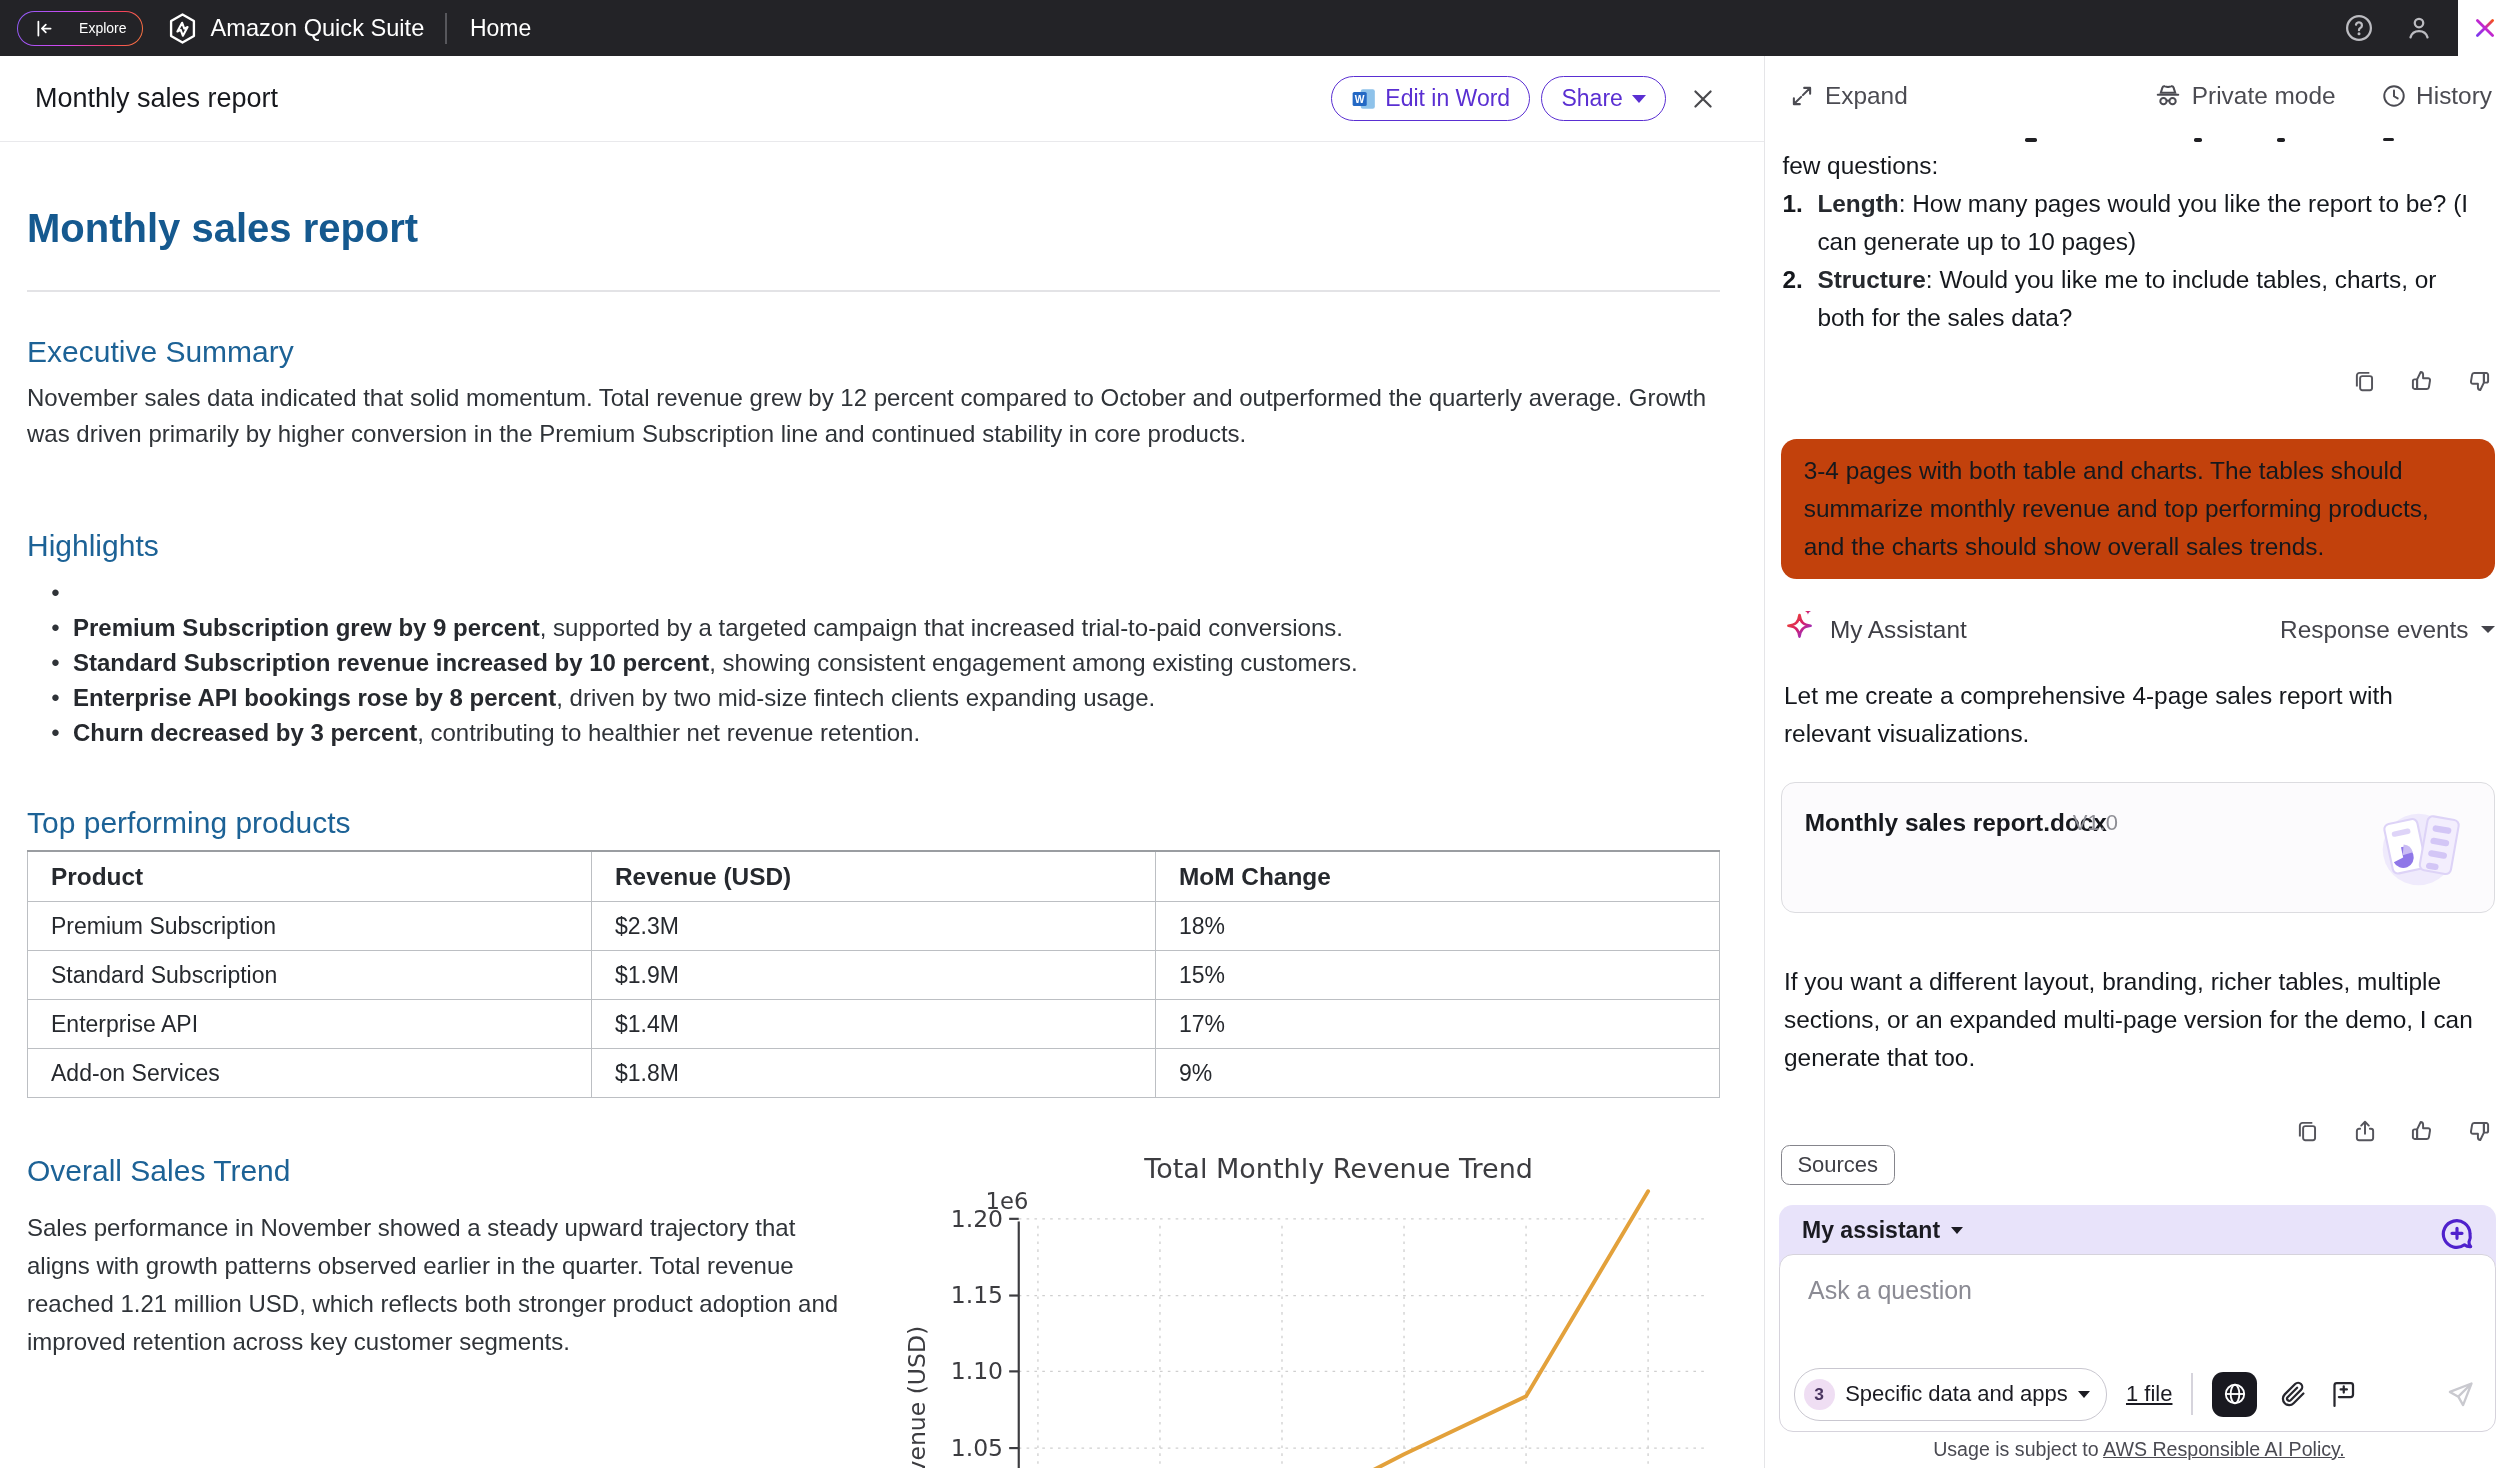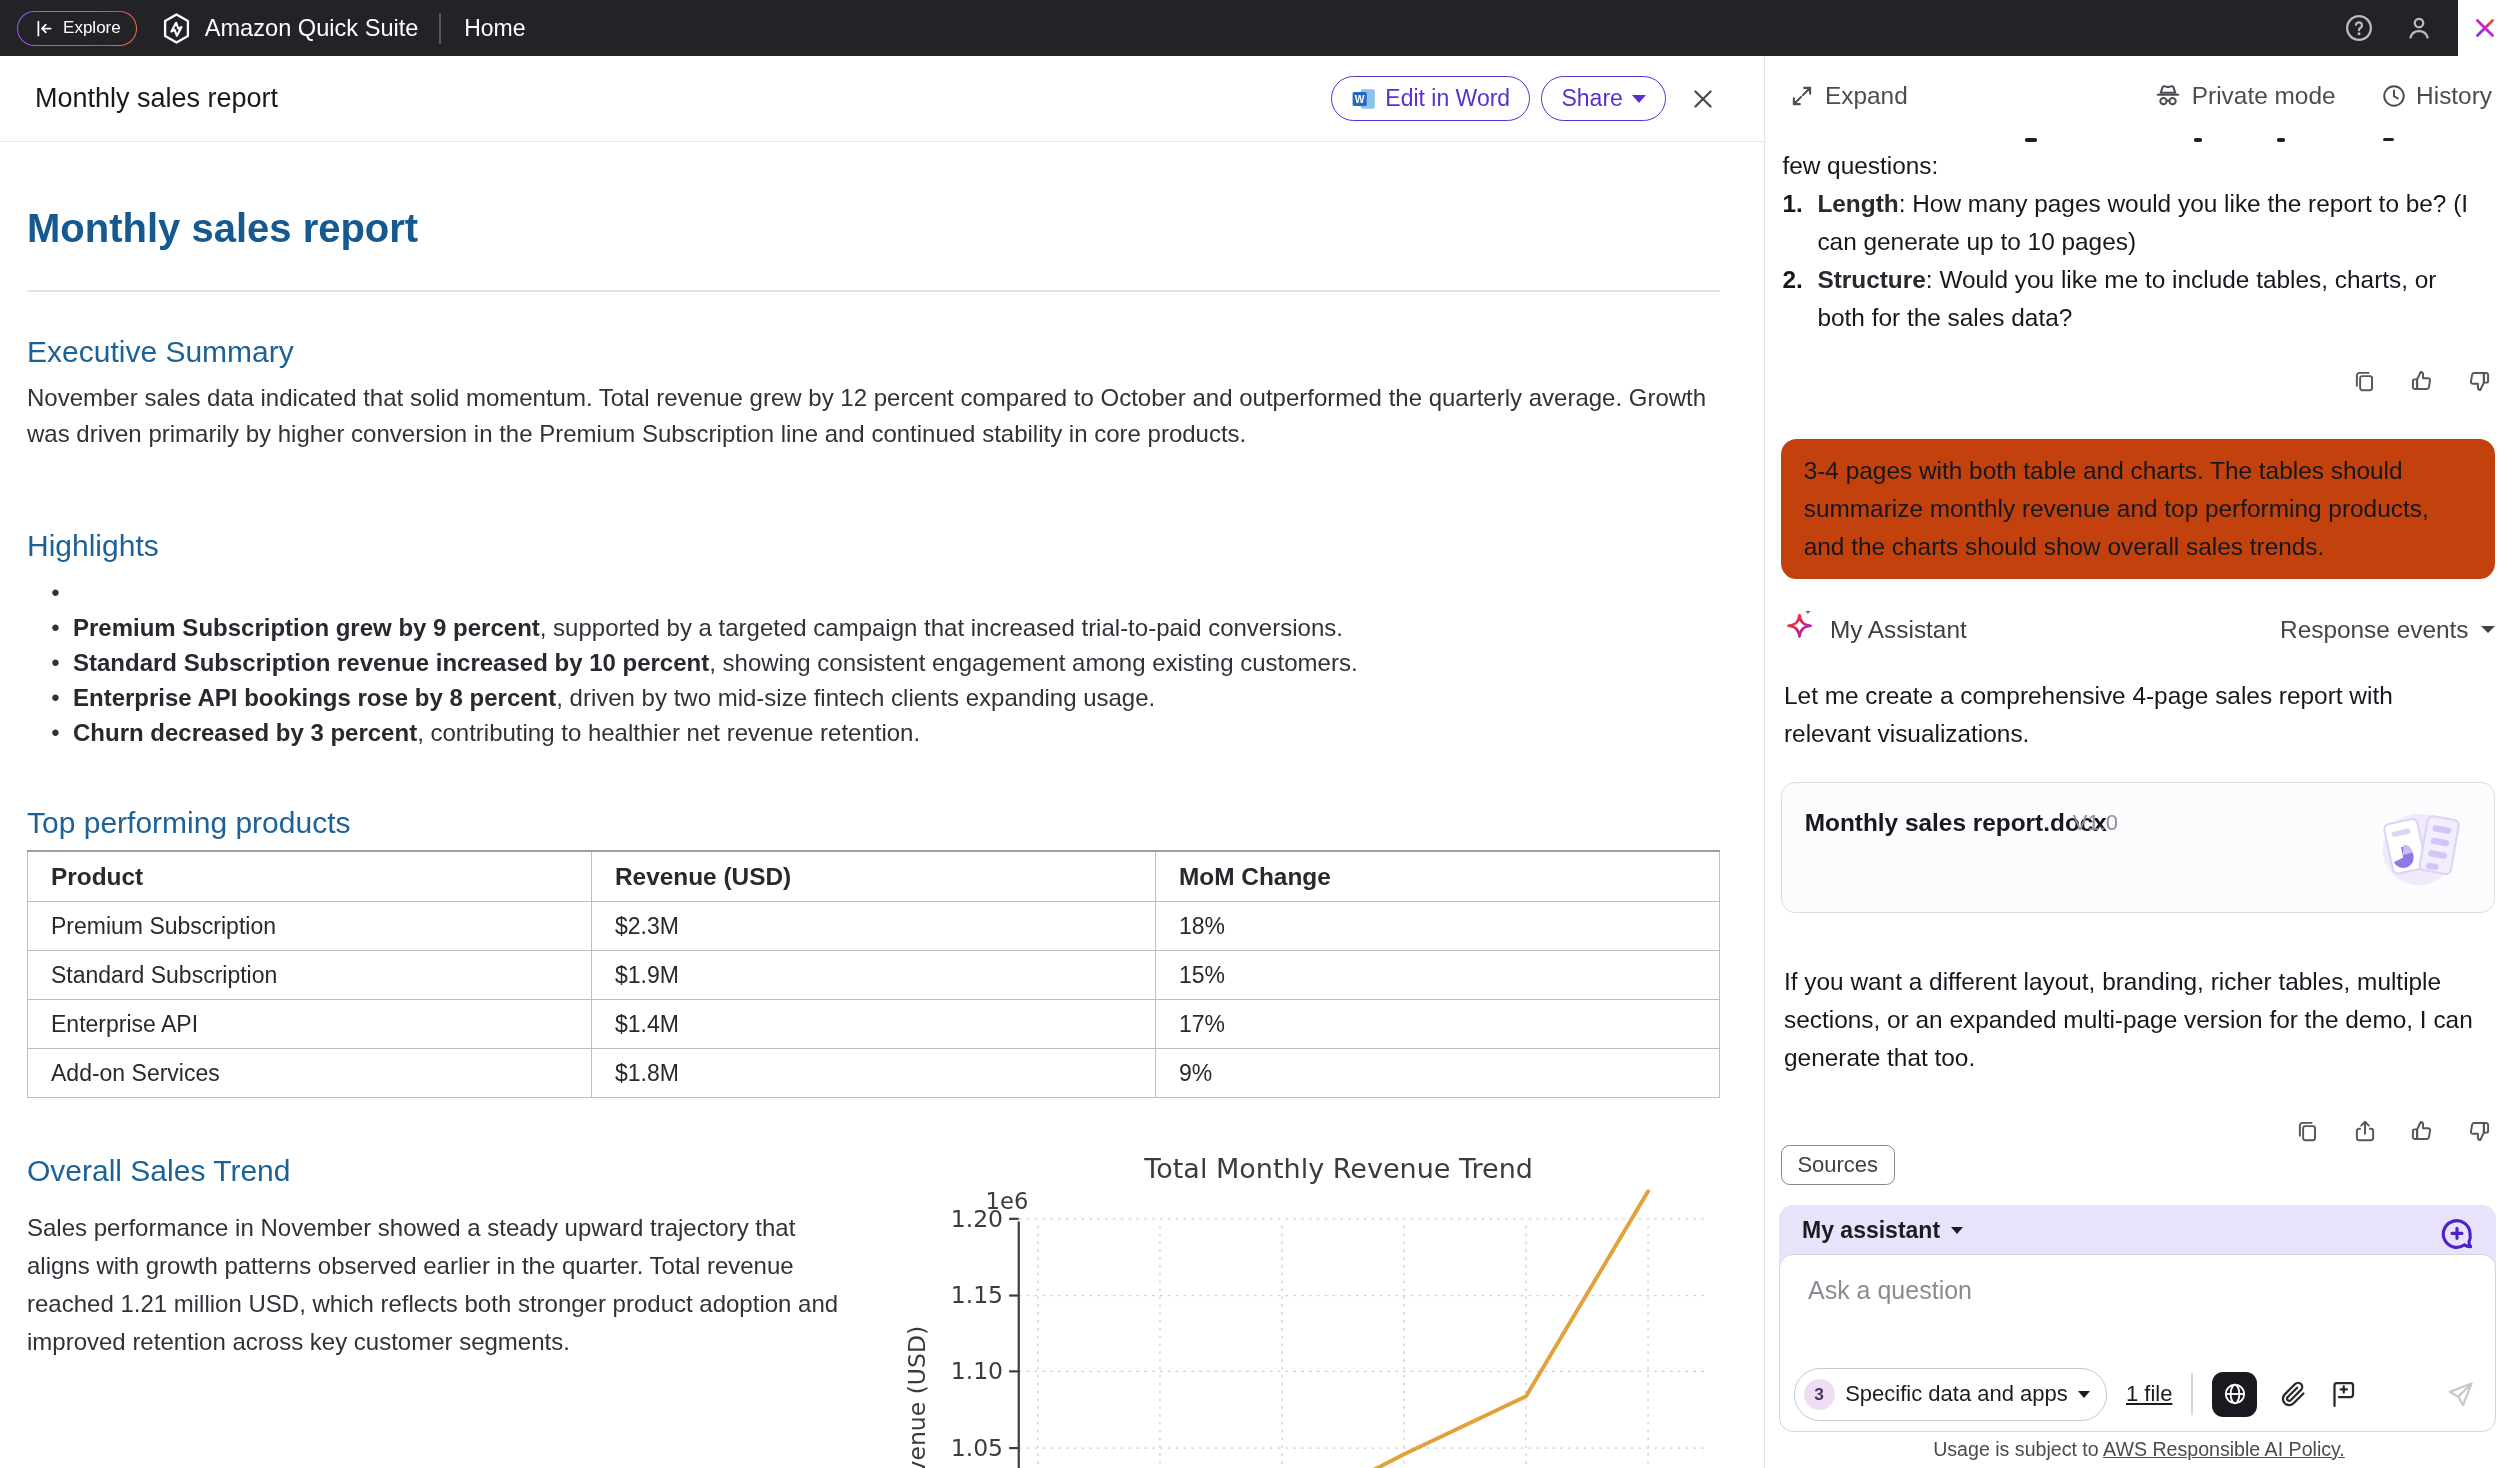--- a/index.html
+++ b/index.html
@@ -3,22 +3,22 @@
 <meta charset="utf-8">
 <style>
   html,body{margin:0;padding:0;background:#fff;}
   #screen{position:relative;width:2512px;height:1469px;overflow:hidden;background:#fff;
     font-family:"Liberation Sans",sans-serif;color:#24272c;}
   .abs{position:absolute;}
   svg{display:block;}
 
   
   #topbar{left:0;top:0;width:2458px;height:56px;background:#232327;display:flex;align-items:center;}
-  .explore-btn{margin-left:17.4px;height:33px;padding:0 15.7px;border-radius:17.4px;display:flex;align-items:center;gap:8px;
-    color:#fff;font-size:17px;background:#232327;border:1.7px solid transparent;
+  .explore-btn{margin-left:17.4px;height:33px;padding:0 15.7px;border-radius:17.4px;display:flex;align-items:center;gap:24px;
+    color:#fff;font-size:14px;background:#232327;border:1.7px solid transparent;
     background-image:linear-gradient(#232327,#232327),linear-gradient(110deg,#8b5cf6,#d946ef 45%,#f43f5e 75%,#fb7c3c);
     background-origin:border-box;background-clip:padding-box,border-box;}
   .brand{display:flex;align-items:center;gap:11.3px;margin-left:23px;color:#fff;font-size:23.6px;font-weight:500;}
   .tb-divider{width:1.7px;height:31px;background:#57575c;margin:0 23px 0 21px;}
   .home{color:#fff;font-size:23px;}
   .tb-right{margin-left:auto;display:flex;align-items:center;gap:30px;margin-right:24.4px;}
   .corner{left:2458px;top:0;width:54px;height:56px;background:#fff;display:flex;align-items:center;justify-content:center;}
 
   
   #doc-header{left:0;top:56px;width:1764px;height:85px;background:#fff;border-bottom:1.7px solid #e9e9ec;

